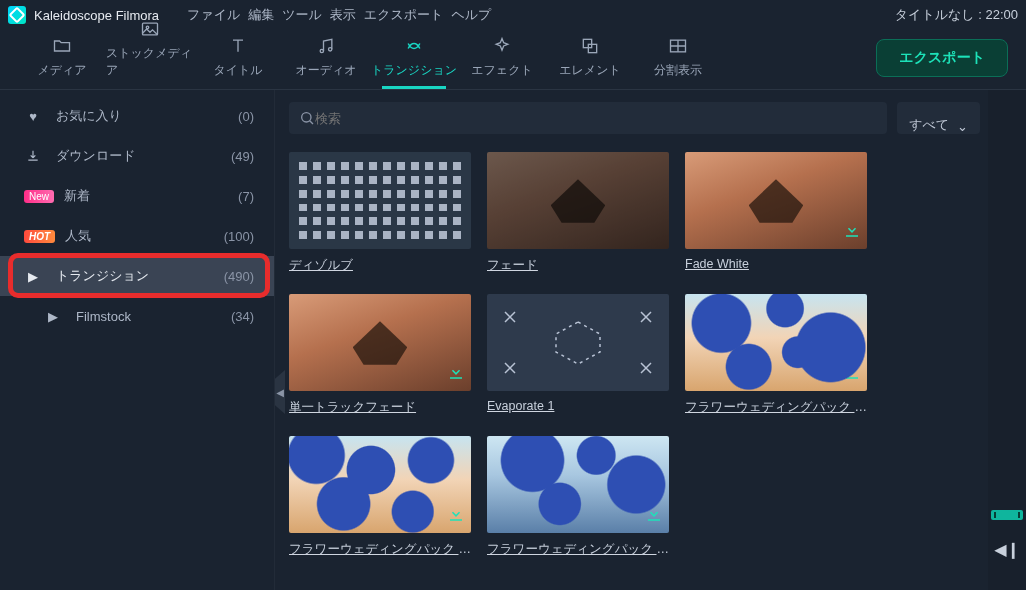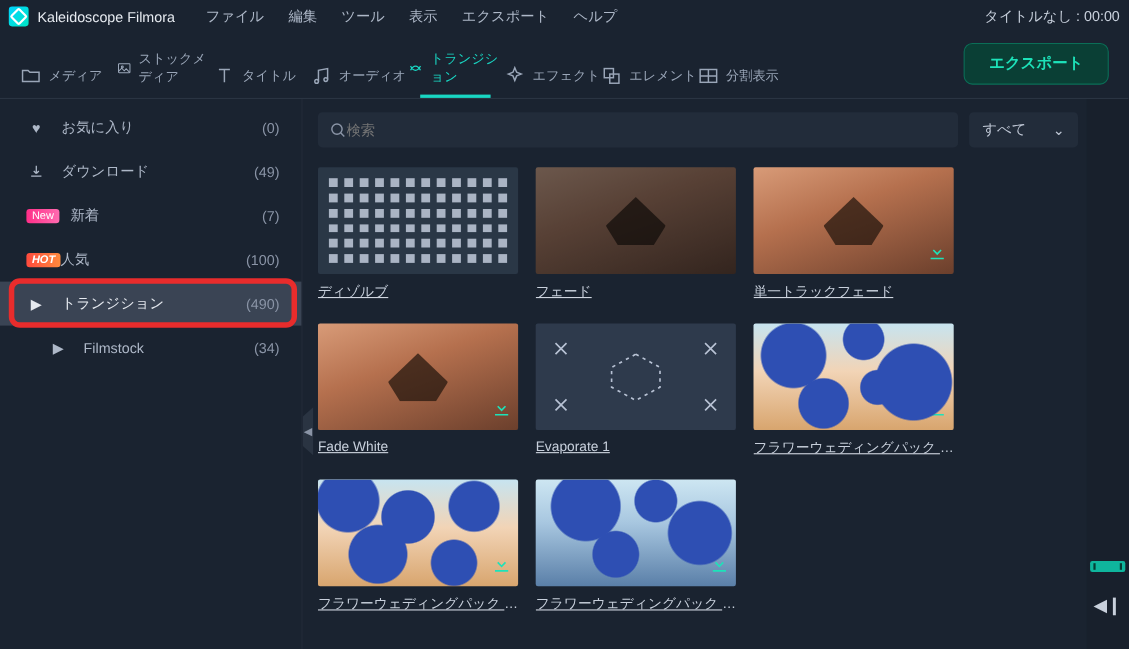--- a/index.html
+++ b/index.html
@@ -2,47 +2,47 @@
 <html><head>
 <meta charset="utf-8">
 <style>
   * { margin: 0; padding: 0; box-sizing: border-box; font-family: "Hiragino Sans", "Meiryo", sans-serif; }
   body { background: #1a2330; color: #d0d6e0; width: 1026px; height: 590px; overflow: hidden; position: relative; }
 
   .titlebar { display: flex; align-items: center; height: 30px; padding: 0 8px; background: #1a2330; font-size: 13px; }
   .titlebar .logo { width: 18px; height: 18px; background: linear-gradient(135deg,#00d4ff,#00e6c3); border-radius: 3px; margin-right: 8px; display:flex;align-items:center;justify-content:center;}
   .titlebar .logo::after{content:"";width:8px;height:8px;border:2px solid #fff;border-radius:2px;transform:rotate(45deg);} 
   .titlebar .prod { color: #e6eaf0; font-weight: 500; margin-right: 28px; }
-  .titlebar .menu { display: flex; gap: 22px; color: #aeb8c8; text-align: center; }
+  .titlebar .menu { display: flex; gap: 8px; color: #aeb8c8; text-align: center; }
   .titlebar .menu span { cursor: pointer; }
   .titlebar .right { margin-left: auto; color: #c8d0dc; }
 
   .toolbar { display: flex; align-items: flex-end; height: 60px; padding: 0 18px; border-bottom: 1px solid #2a3442; }
-  .tool { display: flex; flex-direction: row; align-items: center; gap: 6px; width: 88px; color: #9aa6b8; font-size: 12px; padding-bottom: 10px; cursor: pointer; position: relative; }
+  .tool { display: flex; flex-direction: column; align-items: center; gap: 6px; width: 88px; color: #9aa6b8; font-size: 12px; padding-bottom: 10px; cursor: pointer; position: relative; }
   .tool.active { color: #19d6c3; }
   .tool.active::after { content:""; position:absolute; bottom:0; left:12px; right:12px; height:3px; background:#19d6c3; }
   .tool svg { width: 20px; height: 20px; }
   .export-btn { margin-left: auto; background: #0a3f35; border: 1px solid #0b6e57; color: #1de2b9; padding: 9px 22px; border-radius: 8px; font-size: 14px; font-weight: 600; cursor: pointer; margin-bottom: 12px; }
 
   .main { display: flex; height: calc(590px - 90px); position: relative; }
   .sidebar { width: 275px; padding-top: 6px; border-right: 1px solid #222b38; }
   .side-item { display: flex; align-items: center; height: 40px; padding: 0 20px 0 24px; color: #aeb8c8; font-size: 13px; cursor: pointer; }
   .side-item .icon { width: 18px; display:flex; align-items:center; justify-content:center; margin-right: 14px; }
   .side-item .count { margin-left: auto; color: #8a94a6; }
   .side-item.sub { padding-left: 44px; }
   .side-item.selected { background: #3a4454; color: #e6eaf0; }
   .badge-new { background: linear-gradient(90deg,#ff2e88,#ff6bb0); color:#fff; font-size:10px; font-weight:400; padding:1px 5px; border-radius:3px; margin-right:10px; }
-  .badge-hot { background: linear-gradient(90deg,#ff4a3d,#ff8a3d); color:#fff; font-size:10px; font-weight:700; padding:1px 5px; border-radius:3px; font-style: italic;}
+  .badge-hot { background: linear-gradient(90deg,#ff4a3d,#ff8a3d); color:#fff; font-size:10px; font-weight:700; padding:1px 5px; border-radius:3px; margin-right:10px; font-style: italic;}
   .highlight-box { position: absolute; left: 8px; top: 253px; width: 262px; height: 45px; border: 5px solid #e82c2c; border-radius: 10px; pointer-events: none; }
 
   .content { flex: 1; display: flex; flex-direction: column; padding: 8px 4px 0 14px; }
   .content-row { display:flex; align-items:center; gap:10px; height:40px; }
   .search { flex:1; display:flex; align-items:center; background:#222c3a; border-radius:4px; height:32px; padding:0 10px; color:#8a94a6; font-size:13px;}
   .search input { flex:1; background:transparent; border:none; color:#d0d6e0; font-size:13px; outline:none;}
-  .filter { display:flex; align-items:center; gap:24px; background:#222c3a; height:32px; padding:0 12px; border-radius:4px; font-size:13px; color:#c0c8d6;}
+  .filter { display:flex; align-items:flex-end; gap:8px; background:#222c3a; height:32px; padding:0 12px; border-radius:4px; font-size:13px; color:#c0c8d6;}
   .gridbtn { width:32px; height:32px; display:flex; align-items:center; justify-content:center; color:#c0c8d6;}
 
   .grid { display:grid; grid-template-columns: repeat(3, 182px); gap: 20px 16px; padding: 14px 0 8px 0; overflow:hidden; }
   .card { display:flex; flex-direction:column; gap:8px; cursor:pointer;text-decoration:underline;}
   .thumb { width:182px; height:97px; border-radius:2px; position:relative; overflow:hidden; background:#2a3442;}
   .card-label { font-size:12.5px; color:#c8d0dc; white-space:nowrap; overflow:hidden; text-overflow:ellipsis;}
   .dl-icon{ position:absolute; right:6px; bottom:6px; color:#1de2b9;}
 
   
   .t-dissolve{ background:#2a3746; display:grid; grid-template-columns:repeat(12,1fr); grid-template-rows:repeat(6,1fr); gap:6px; padding:10px;}
@@ -75,21 +75,21 @@
   <div class="logo"></div>
   <div class="prod">Kaleidoscope Filmora</div>
   <div class="menu">
     <span>ファイル</span>
     <span>編集</span>
     <span>ツール</span>
     <span>表示</span>
     <span>エクスポート</span>
     <span>ヘルプ</span>
   </div>
-  <div class="right">タイトルなし : 00:00</div>
+  <div class="right">タイトルなし : 22:00</div>
 </div>
 
 <div class="toolbar">
   <div class="tool">
     <svg viewBox="0 0 24 24" fill="none" stroke="currentColor" stroke-width="1.6">
         <path d="M3 6h6l2 2h10v10H3z"></path>
       </svg>
     <span>メディア</span>
   </div>
   <div class="tool">
@@ -292,29 +292,29 @@
         <div class="card">
           <div class="thumb t-photo faded"></div>
           <div class="card-label">フェード</div>
         </div>
         <div class="card">
           <div class="thumb t-photo">
             <span class="dl-icon"><svg width="18" height="18" viewBox="0 0 24 24" fill="currentColor">
                 <path d="M12 3v10l-4-4-1.4 1.4L12 16l5.4-5.6L16 9l-4 4V3zM4 19h16v2H4z"></path>
               </svg></span>
           </div>
+          <div class="card-label">Fade White</div>
+        </div>
+        <div class="card">
+          <div class="thumb t-photo">
+            <span class="dl-icon"><svg width="18" height="18" viewBox="0 0 24 24" fill="currentColor">
+                <path d="M12 3v10l-4-4-1.4 1.4L12 16l5.4-5.6L16 9l-4 4V3zM4 19h16v2H4z"></path>
+              </svg></span>
+          </div>
           <div class="card-label">単一トラックフェード</div>
-        </div>
-        <div class="card">
-          <div class="thumb t-photo">
-            <span class="dl-icon"><svg width="18" height="18" viewBox="0 0 24 24" fill="currentColor">
-                <path d="M12 3v10l-4-4-1.4 1.4L12 16l5.4-5.6L16 9l-4 4V3zM4 19h16v2H4z"></path>
-              </svg></span>
-          </div>
-          <div class="card-label">Fade White</div>
         </div>
         <div class="card">
           <div class="thumb t-evap">
             <svg width="182" height="97">
               <g stroke="#b8c2d4" stroke-width="1.5" fill="none">
                 <path d="M18 18l10 10M18 28l10-10"></path>
                 <path d="M154 18l10 10M154 28l10-10"></path>
                 <path d="M18 69l10 10M18 79l10-10"></path>
                 <path d="M154 69l10 10M154 79l10-10"></path>
                 <polygon points="91,28 113,40 113,58 91,70 69,58 69,40" stroke-dasharray="3 4"></polygon>

